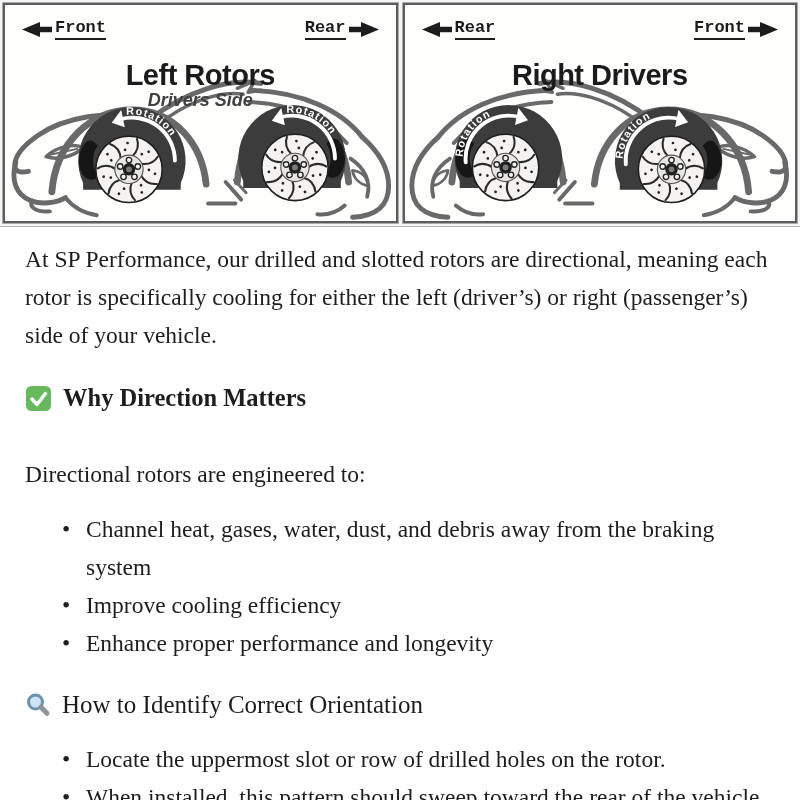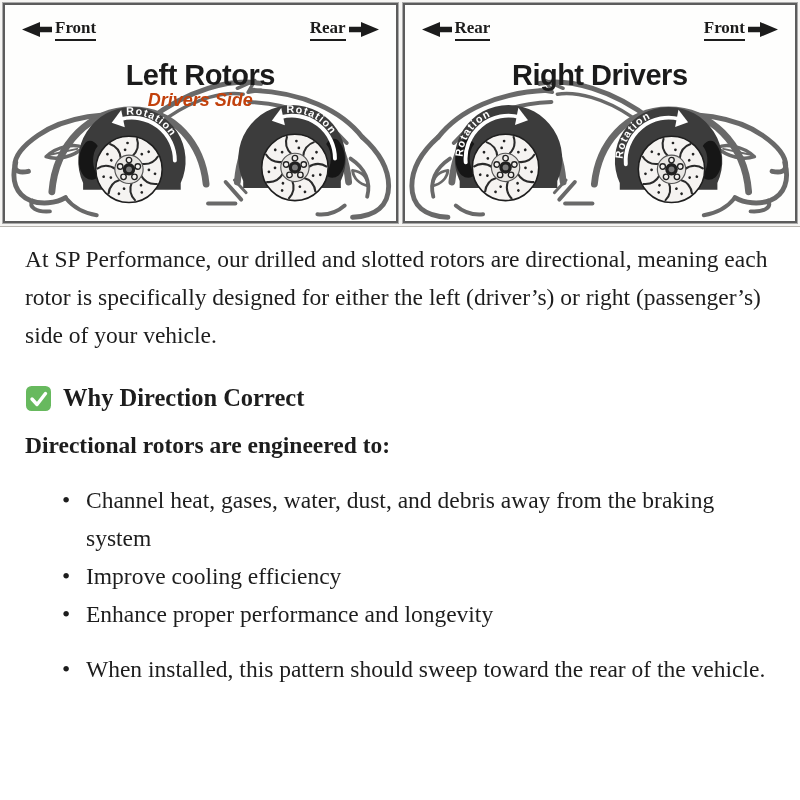--- a/index.html
+++ b/index.html
@@ -10,38 +10,38 @@
   
   .figure { display: flex; gap: 5px; padding: 3px; height: 227px;
             background: #f6f5f3; border-bottom: 1px solid #b8b5b0; }
   .panel { flex: 1 1 0; background: #fefefd; border: 2px solid #5c5c5c;
            box-shadow: 0 0 0 1px #aaa; position: relative; overflow: hidden; }
   .panel-header { position: relative; height: 56px; padding-top: 7px; }
   .panel-titles { text-align: center; }
   .panel-title { font-family: "Liberation Sans", sans-serif; font-weight: bold;
                  font-size: 29px; letter-spacing: -0.5px; color: #1b1b1b; line-height: 1.05; margin-top: 48px; }
   .panel-subtitle { font-family: "Liberation Sans", sans-serif; font-weight: bold;
-                    font-style: italic; font-size: 18px; color: #c2410c; }
+                    font-style: italic; font-size: 18px; color: #404040; }
   .dir { position: absolute; top: 13px; display: flex; align-items: center; gap: 3px;
-         font-family: Liberation Serif, serif; font-weight: bold; font-size: 17px;
+         font-family: Liberation Mono, monospace; font-weight: bold; font-size: 17px;
          color: #1c1c1c; }
   .dir span { border-bottom: 2.5px solid #1c1c1c; padding-bottom: 1px; }
   .dir.pos-left  { left: 16px; }
   .dir.pos-right { right: 16px; }
   .car { display: block; width: 100%; height: 164px; }
 
   .rot-text { font-family: "Liberation Sans", sans-serif; font-size: 11px;
               font-weight: bold; fill: #fff; letter-spacing: 1.2px; }
 
   
   .article { padding: 10px 25px 0 25px; font-size: 23.5px; line-height: 38px; }
   .article p.intro { margin-top: 3px; }
   h2.why { display: flex; align-items: center; gap: 11px; margin-top: 27px;
            font-size: 24.5px; font-weight: bold; line-height: 34px; }
-  p.lead { margin-top: 11px; font-weight: bold; }
+  p.lead { margin-top: 40px; }
   h3.how { display: flex; align-items: center; gap: 10px; margin-top: 25px;
            font-size: 25px; font-weight: normal; line-height: 36px; }
   ul { margin: 17px 0 0 0; list-style: none; }
   li { position: relative; margin-left: 37px; padding-left: 24px; line-height: 38px; }
   li::before { content: "\2022"; position: absolute; left: 0; top: 0; font-size: 1em; }
   .emoji-icon { flex: 0 0 auto; display: inline-flex; }
 </style>
 </head>
 <body>
 
@@ -203,39 +203,49 @@
           <path d="M -43.8 3.8 A 44 44 0 0 1 11.4 -42.5" stroke="#fff" stroke-width="4" fill="none" stroke-linecap="round"></path>
           <polygon points="20,-39.2 10.1,-52 6.7,-34.4" fill="#fff"></polygon>
           <text class="rot-text"><textPath href="#textArcR">Rotation</textPath></text>
         </g>
       </svg>
     </div>
   </div>
 
   <main class="article">
 
-    <p class="intro">At SP Performance, our drilled and slotted rotors are directional, meaning each rotor is specifically designed for either the left (driver’s) or right (passenger’s) side of your vehicle.</p>
+    <p class="intro">At SP Performance, our drilled and slotted rotors are directional, meaning each rotor is specifically cooling for either the left (driver’s) or right (passenger’s) side of your vehicle.</p>
 
     <h2 class="why">
       <span class="emoji-icon">
         <svg width="27" height="27" viewBox="0 0 27 27">
           <rect x="1" y="1" width="25" height="25" rx="5.5" fill="#67b95e"></rect>
           <path d="M 7 14 L 12 19.5 L 20.5 8.5" stroke="#fff" stroke-width="3.4" fill="none" stroke-linecap="round" stroke-linejoin="round"></path>
         </svg>
       </span>
-      <span>Why Direction Correct</span>
+      <span>Why Direction Matters</span>
     </h2>
 
     <p class="lead">Directional rotors are engineered to:</p>
 
     <ul>
       <li>Channel heat, gases, water, dust, and debris away from the braking system</li>
       <li>Improve cooling efficiency</li>
       <li>Enhance proper performance and longevity</li>
     </ul>
 
+    <h3 class="how">
+      <span class="emoji-icon">
+        <svg width="27" height="27" viewBox="0 0 27 27">
+          <circle cx="10.5" cy="10" r="7" fill="#cfe4f2" stroke="#6d93ab" stroke-width="3"></circle>
+          <line x1="16" y1="15.2" x2="22" y2="21.3" stroke="#8d9499" stroke-width="5" stroke-linecap="round"></line>
+        </svg>
+      </span>
+      <span>How to Identify Correct Orientation</span>
+    </h3>
 
     <ul>
+      <li>Locate the uppermost slot or row of drilled holes on the rotor.</li>
       <li>When installed, this pattern should sweep toward the rear of the vehicle.</li>
     </ul>
 
   </main>
 </div>
 
 </body></html>

